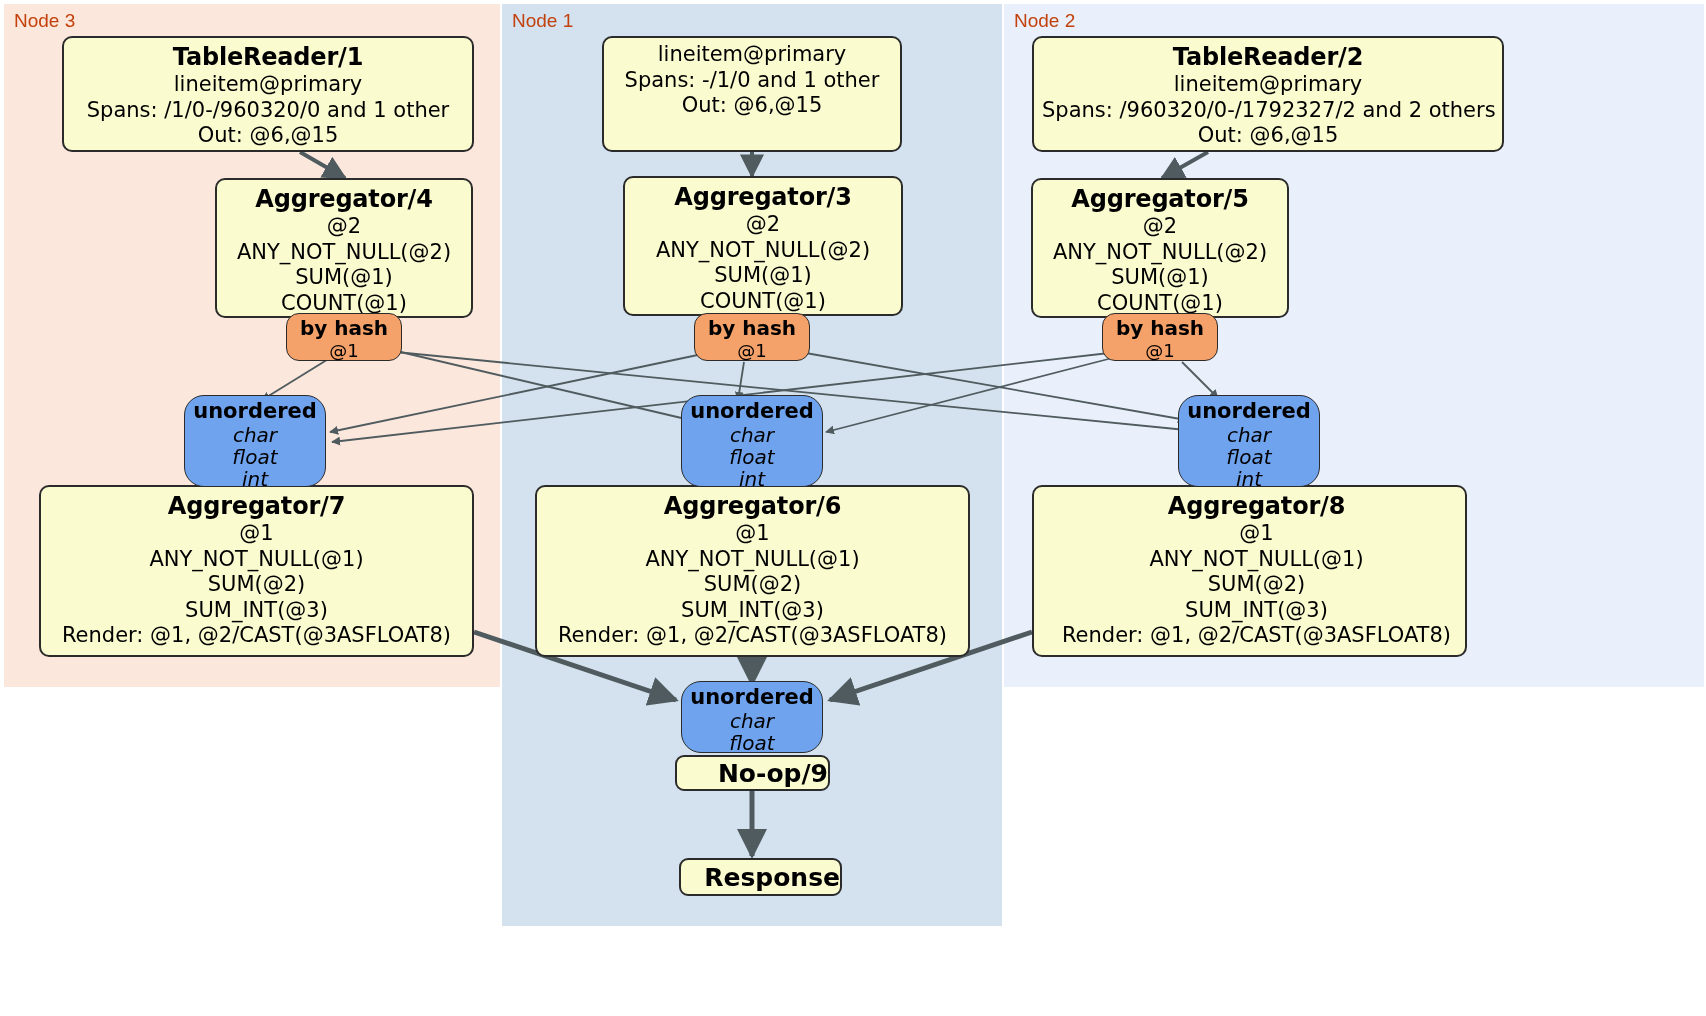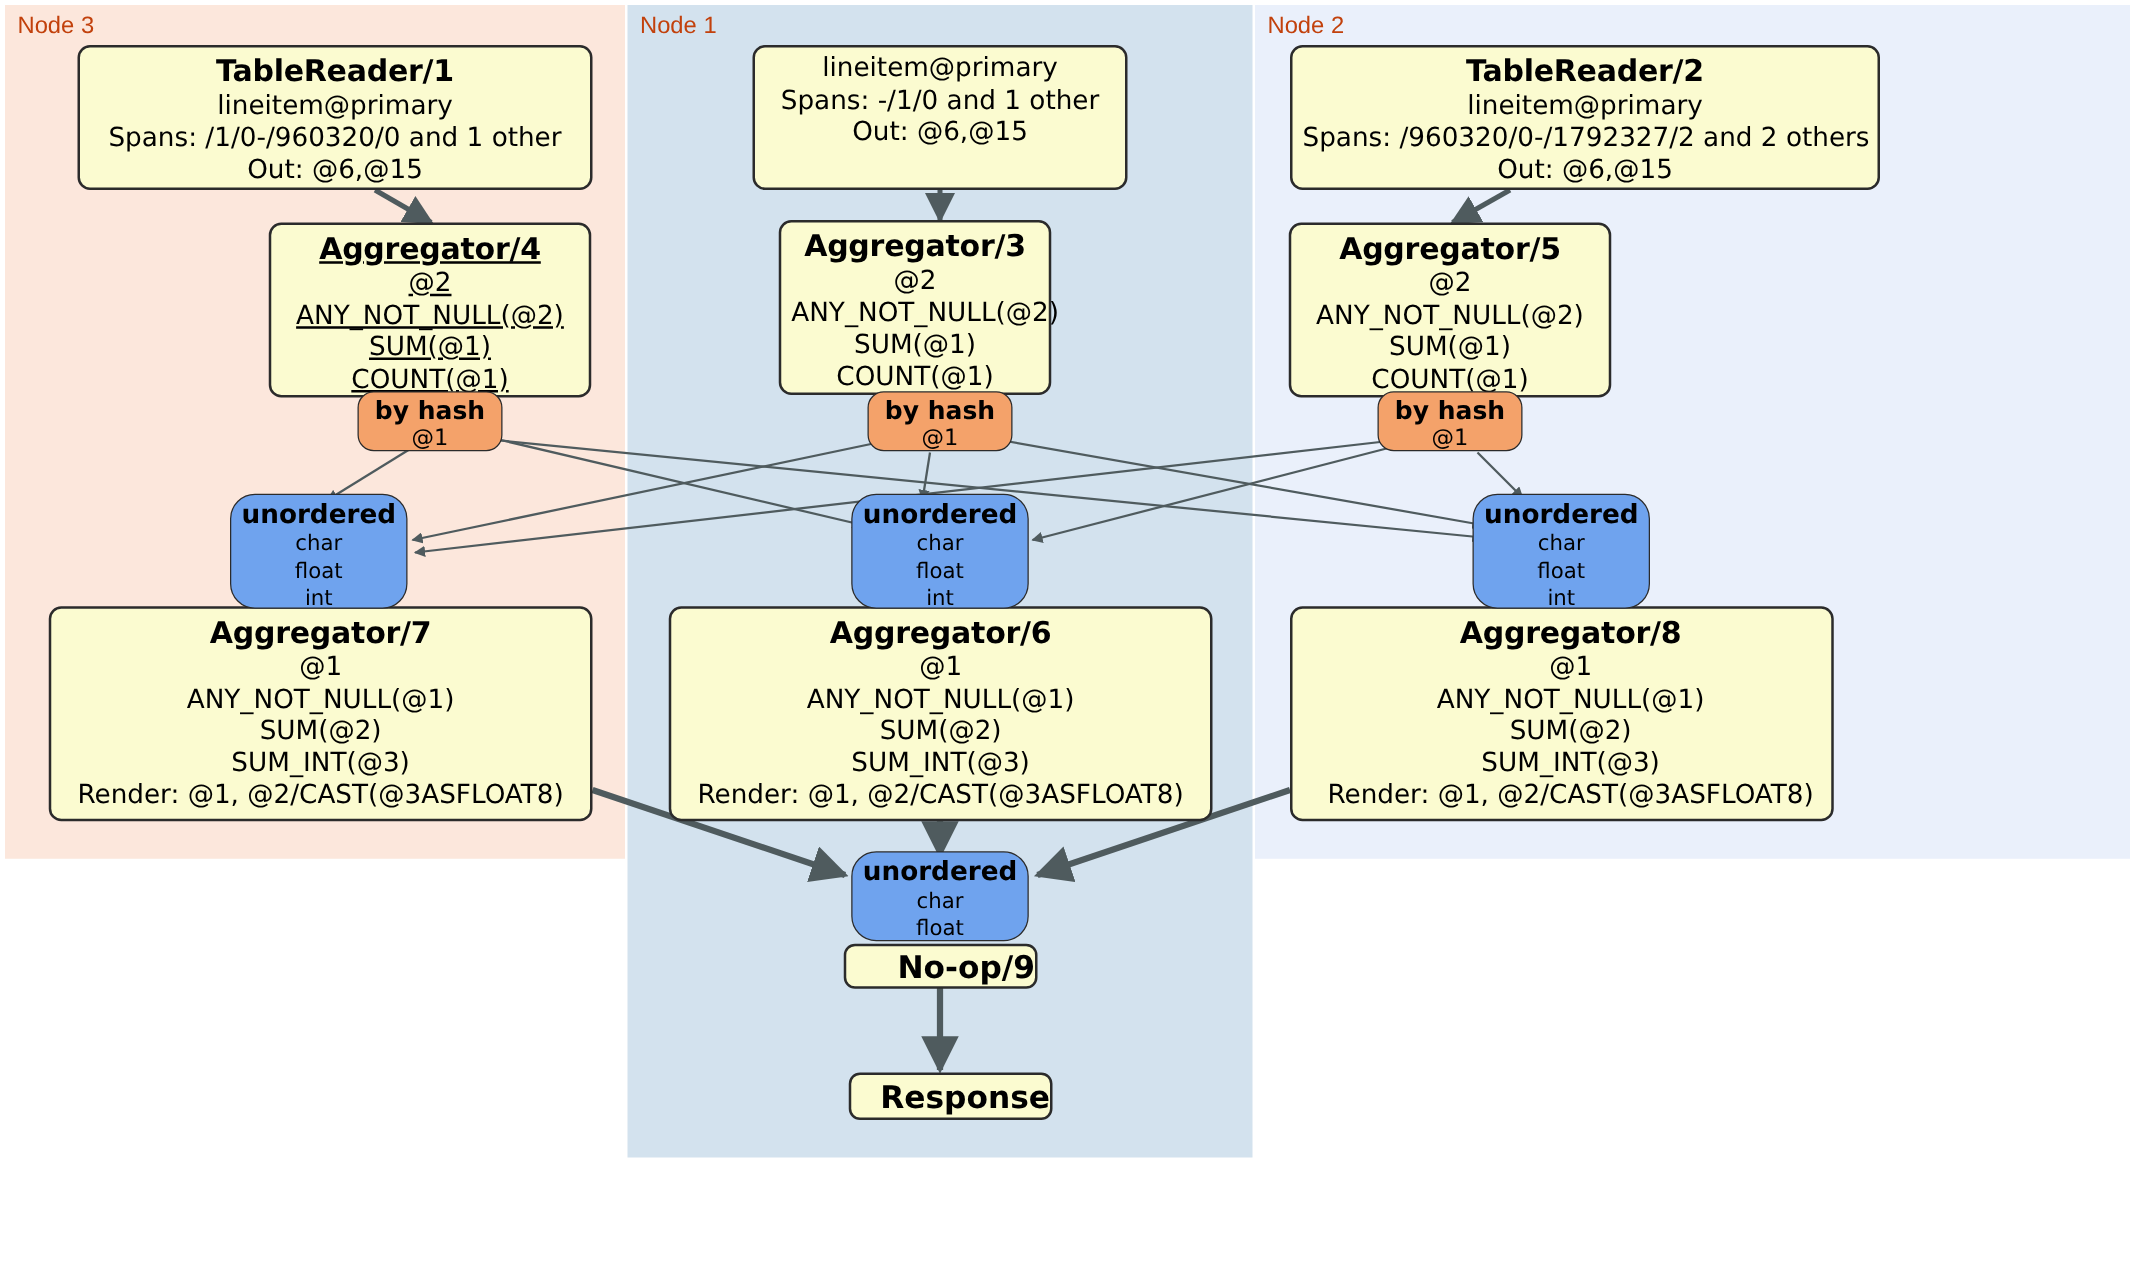--- a/index.html
+++ b/index.html
@@ -103,22 +103,23 @@
     z-index: 5;
     font-family: "DejaVu Sans", sans-serif;
     padding-top: 3px;
   }
   .sync-box .title {
     font-weight: bold;
     font-size: 21px;
     line-height: 25px;
   }
   .sync-box .line {
-    font-size: 17px;
+    font-size: 20px;
     line-height: 22px;
+    font-style: italic;
   }
 
   .small-box {
     position: absolute;
     box-sizing: border-box;
     background: #fbfbd0;
     border: 2px solid #2b2b2b;
     border-radius: 9px;
     text-align: center;
     color: #000;
@@ -200,29 +201,29 @@
     <div class="line">Out: @6,@15</div>
   </div>
 
   <div class="proc-box" style="left:1032px; top:36px; width:472px; height:116px;">
     <div class="title">TableReader/2</div>
     <div class="line">lineitem@primary</div>
     <div class="line">Spans: /960320/0-/1792327/2 and 2 others</div>
     <div class="line">Out: @6,@15</div>
   </div>
 
-  <div class="proc-box" style="left:215px; top:178px; width:258px; height:140px;text-decoration:underline;">
+  <div class="proc-box" style="left:215px; top:178px; width:258px; height:140px;">
     <div class="title">Aggregator/4</div>
     <div class="line">@2</div>
     <div class="line">ANY_NOT_NULL(@2)</div>
     <div class="line">SUM(@1)</div>
     <div class="line">COUNT(@1)</div>
   </div>
 
-  <div class="proc-box" style="left:623px; top:176px; width:218px; height:140px;">
+  <div class="proc-box" style="left:623px; top:176px; width:280px; height:140px;">
     <div class="title">Aggregator/3</div>
     <div class="line">@2</div>
     <div class="line">ANY_NOT_NULL(@2)</div>
     <div class="line">SUM(@1)</div>
     <div class="line">COUNT(@1)</div>
   </div>
 
   <div class="proc-box" style="left:1031px; top:178px; width:258px; height:140px;">
     <div class="title">Aggregator/5</div>
     <div class="line">@2</div>

